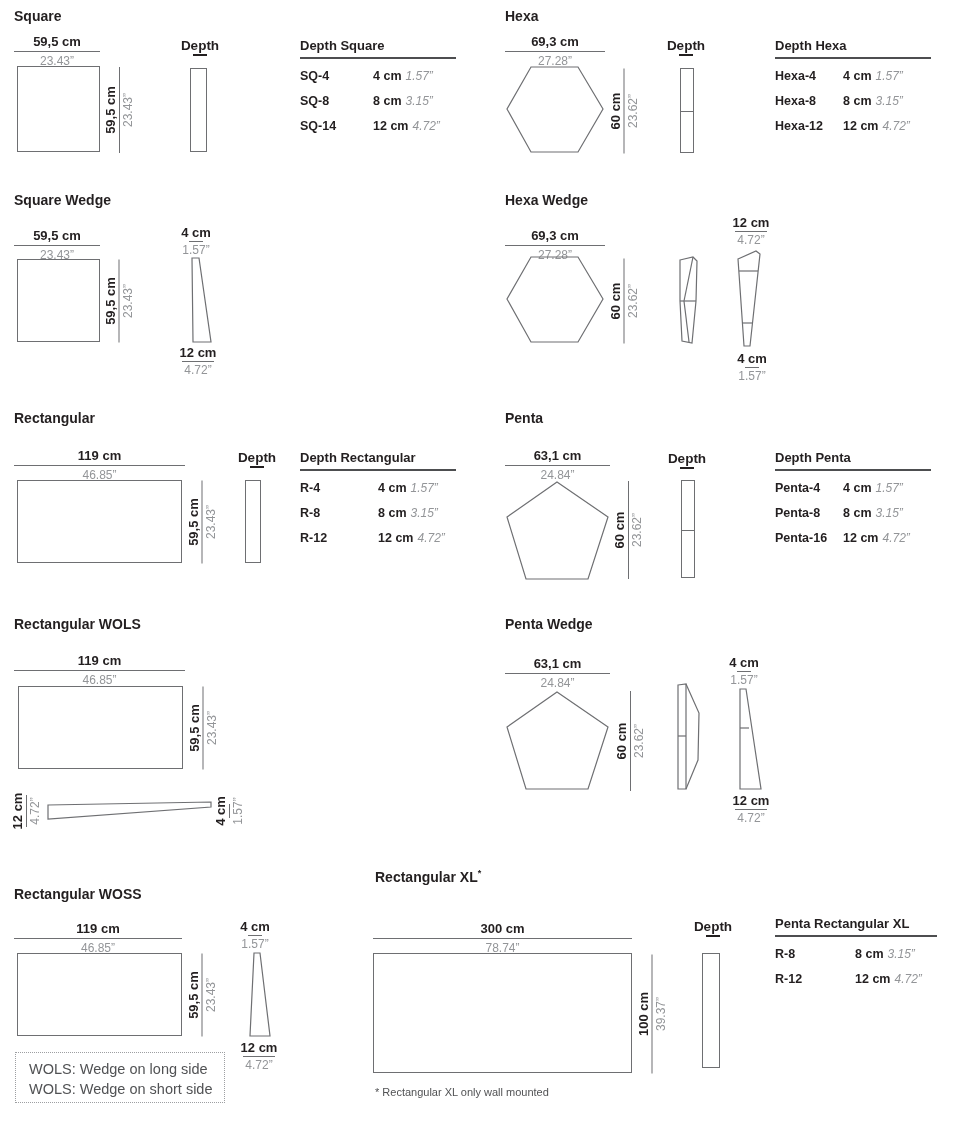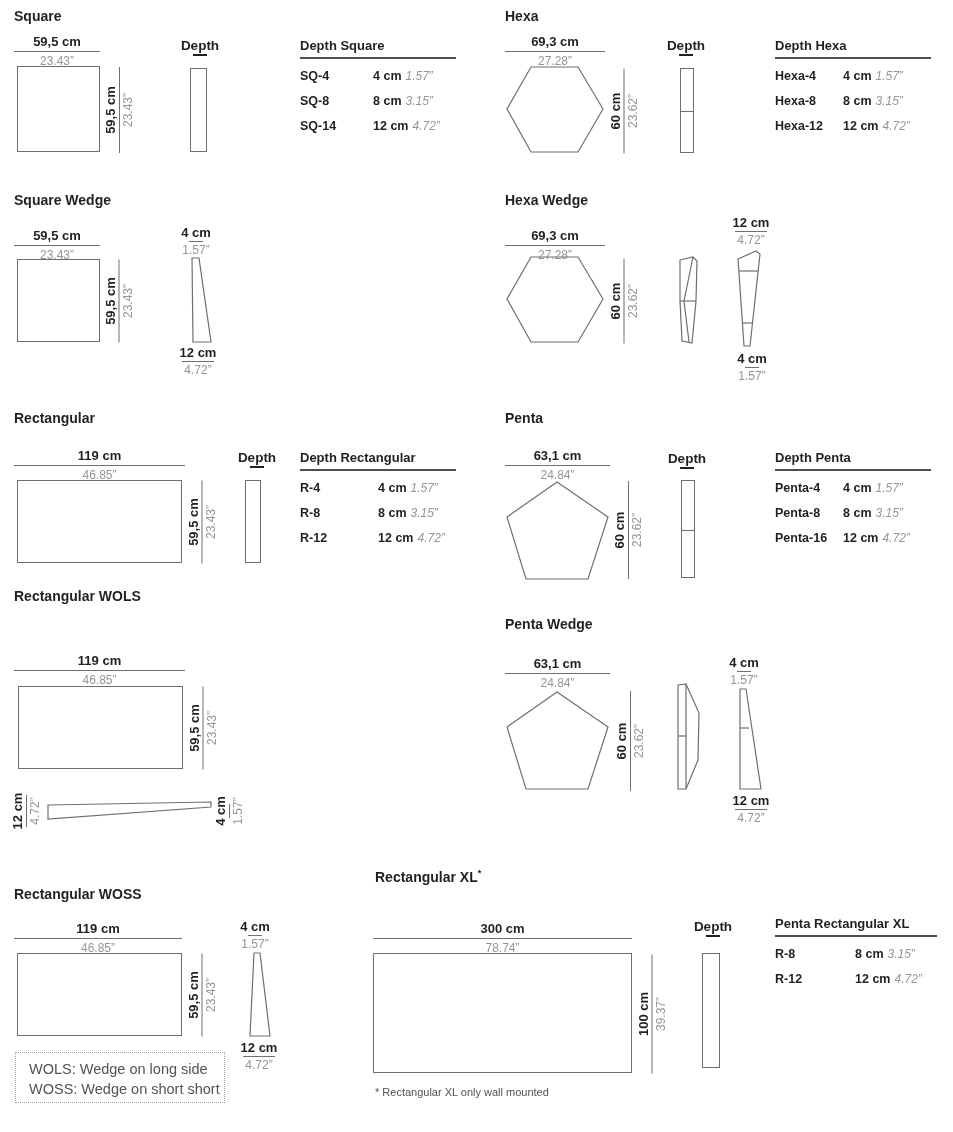--- a/index.html
+++ b/index.html
@@ -270,21 +270,21 @@
       <span class="dt-code">Penta-8</span>
       <span class="dt-val"><b class="dt-cm">8 cm</b><i class="dt-in">3.15”</i></span>
     </div>
     <div class="dt-row">
       <span class="dt-code">Penta-16</span>
       <span class="dt-val"><b class="dt-cm">12 cm</b><i class="dt-in">4.72”</i></span>
     </div>
   </div>
 
   <section>
-    <h2 class="title" style="left:14px;top:588px">Rectangular WOLS</h2>
+    <h2 class="title" style="left:14px;top:616px">Rectangular WOLS</h2>
     <div class="hdim" style="left:14px;top:653px;width:171px">
       <span class="dcm">119 cm</span>
       <span class="dline"></span>
       <span class="din">46.85”</span>
     </div>
     <div class="panel" style="left:18px;top:686px;width:165px;height:83px"></div>
     <div class="vdim" style="left:161px;top:712px;width:83px">
       <span class="dcm">59,5 cm</span>
       <span class="dline"></span>
       <span class="din">23.43”</span>
@@ -371,21 +371,21 @@
           <path d="M5,1 L11,1 L21,84 L1,84 Z"></path>
         </svg>
     </div>
     <div class="sdim" style="left:235px;top:1041px;--tick:32px">
       <span class="dcm">12 cm</span>
       <span class="dline"></span>
       <span class="din">4.72”</span>
     </div>
     <div class="notebox" style="left:15px;top:1052px;width:210px;height:51px">
       <div>WOLS: Wedge on long side</div>
-      <div>WOSS: Wedge on short short</div>
+      <div>WOLS: Wedge on short side</div>
     </div>
   </section>
 
   <section>
     <h2 class="title" style="left:375px;top:868px"><span>Rectangular XL</span><sup>*</sup></h2>
     <div class="hdim" style="left:373px;top:921px;width:259px">
       <span class="dcm">300 cm</span>
       <span class="dline"></span>
       <span class="din">78.74”</span>
     </div>

